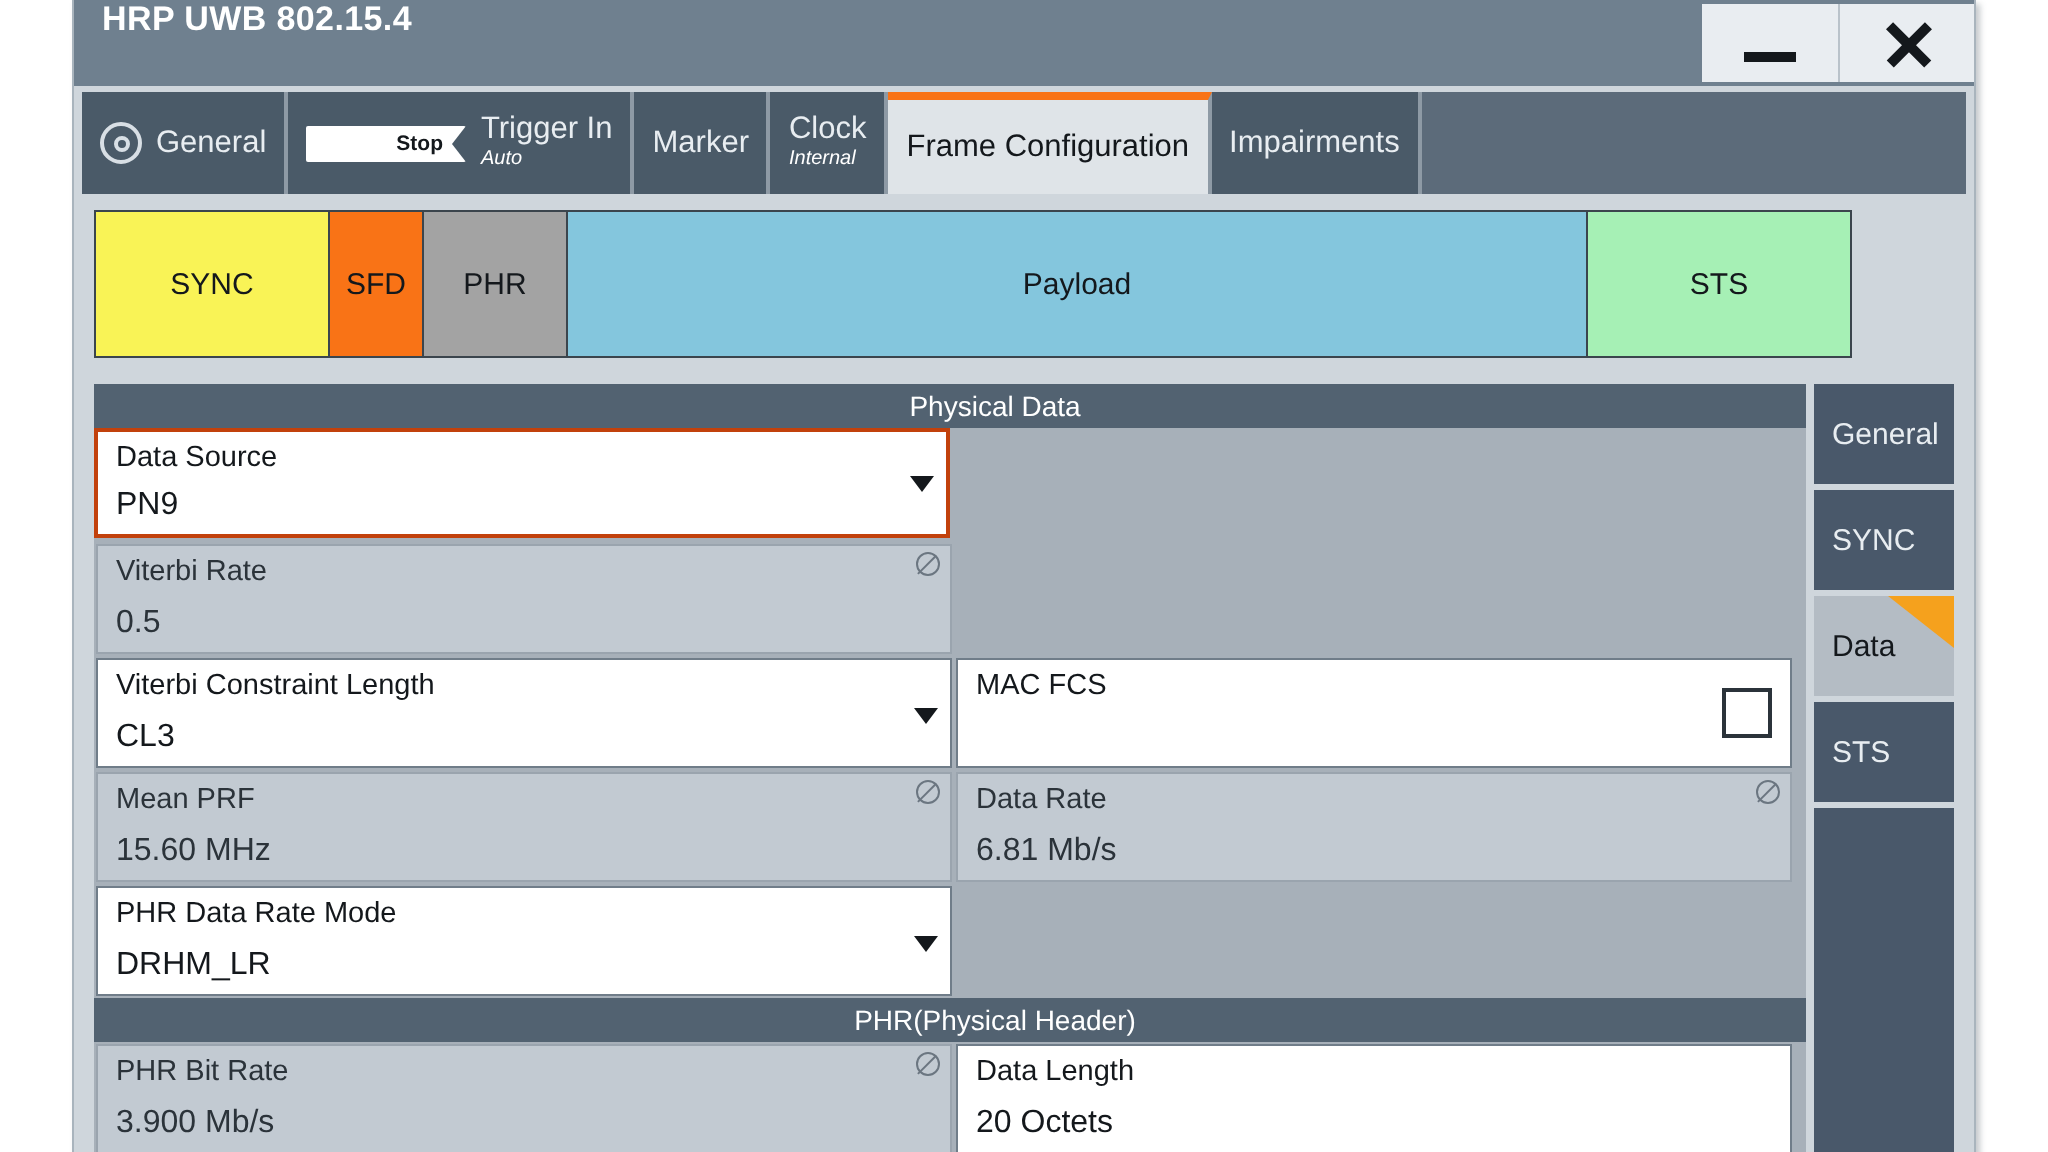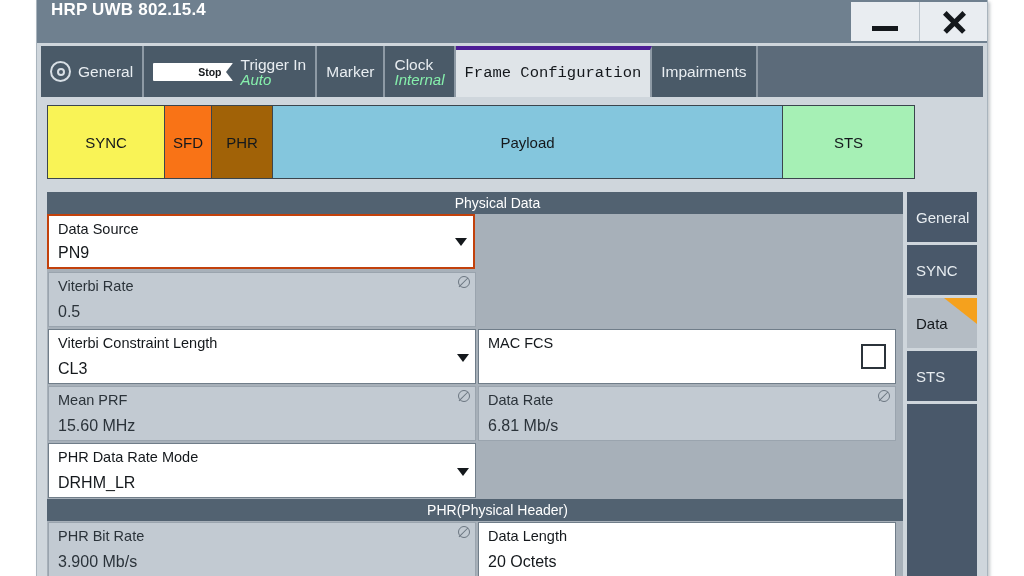--- a/index.html
+++ b/index.html
@@ -79,32 +79,31 @@
     cursor: pointer;
     min-width: 0;
   }
   .tab .tlabel {
     color: #e8edf1;
     font-size: 15.5px;
     line-height: 17px;
     white-space: nowrap;
   }
   .tab .tsub {
-    color: #86efac;
-    font-size: 15px;
+    color: #ffffff;
+    font-size: 10px;
     font-style: italic;
     line-height: 14px;
     white-space: nowrap;
   }
   .tab .stack { display: flex; flex-direction: column; justify-content: center; }
   .tab.active {
     background: #dfe4e8;
-    border-top: 4px solid #4c1d95;
+    border-top: 4px solid #f97316;
     border-right: 2px solid #8e9aa5;
-    font-family: Liberation Mono, monospace;
   }
   .tab.active .tlabel { color: #14181c; font-weight: normal; }
 
   
   .power-icon {
     width: 21px; height: 21px; border-radius: 50%;
     border: 2.5px solid #d8dfe5;
     display: flex; align-items: center; justify-content: center;
     margin-right: 7px; flex: none;
   }
@@ -315,21 +314,21 @@
     </div>
   </div>
 
   <div id="frame-diagram">
       <div class="fblock" style="background: rgb(249, 243, 86); width: 118px;">
         <span>SYNC</span>
       </div>
       <div class="fblock" style="background: #f97316; width: 48px;">
         <span>SFD</span>
       </div>
-      <div class="fblock" style="background: #a16207; width: 62px;">
+      <div class="fblock" style="background: #a3a3a3; width: 73px;">
         <span>PHR</span>
       </div>
       <div class="fblock" style="background: rgb(132, 198, 221); width: 511px;">
         <span>Payload</span>
       </div>
       <div class="fblock" style="background: rgb(166, 240, 181); width: 133px;">
         <span>STS</span>
       </div>
     </div>
 

